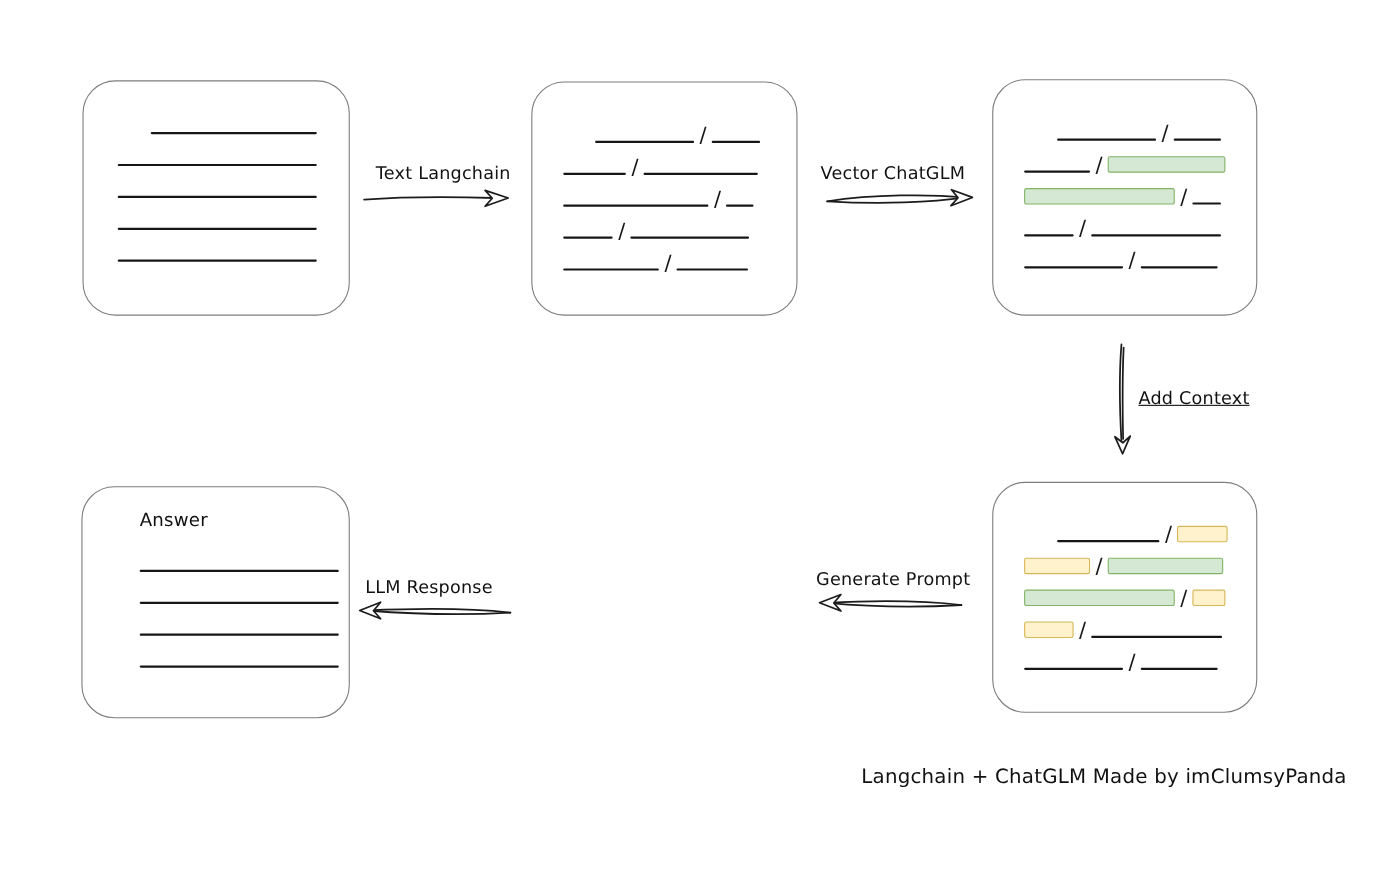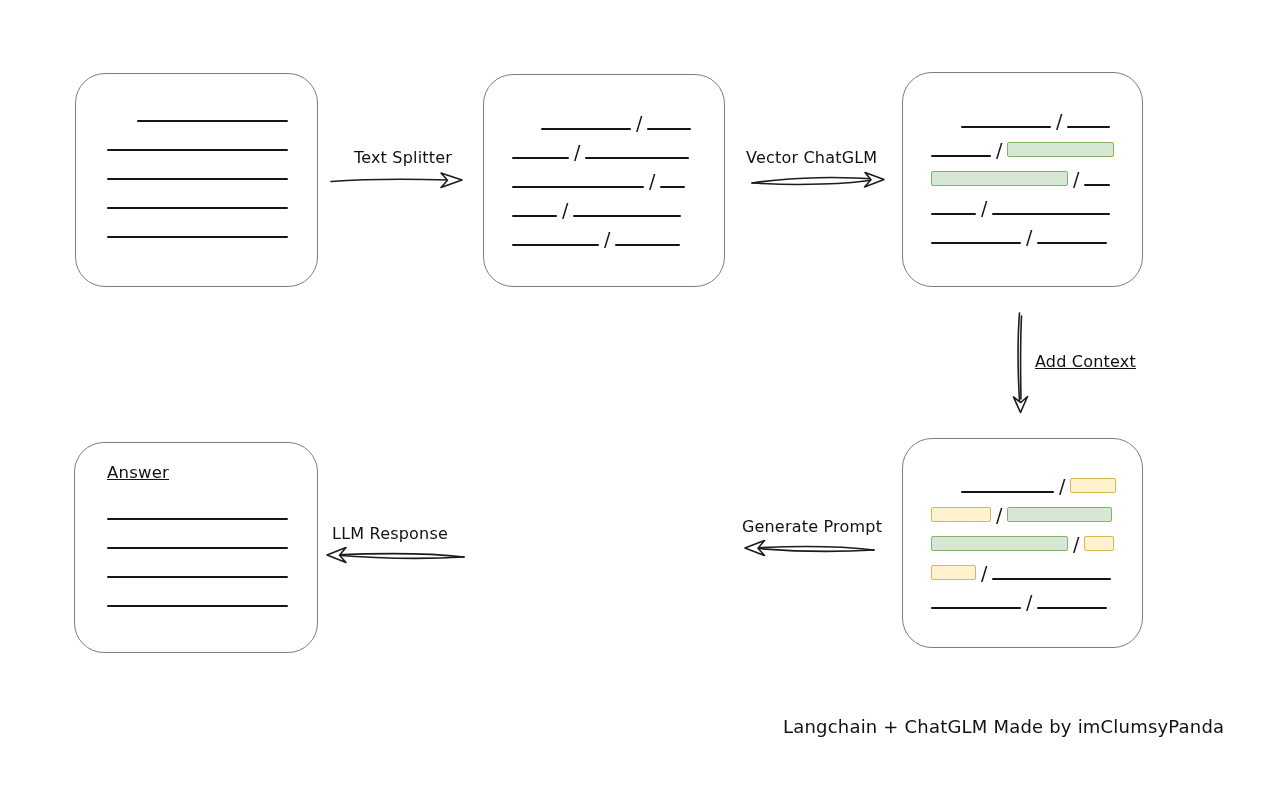--- a/index.html
+++ b/index.html
@@ -71,21 +71,21 @@
     line-height: 18px;
     color: #111;
     letter-spacing: 0.2px;
     white-space: nowrap;
   }
   .arrow-label.centered { text-align: center; }
 
   .caption {
     position: absolute;
     left: 783px;
-    top: 716px;
+    top: 696px;
     font-size: 18px;
     font-weight: 500;
     color: #111;
     letter-spacing: 0.2px;
     white-space: nowrap;
   }
 
   svg.arrow-layer {
     position: absolute;
     left: 0; top: 0;
@@ -101,21 +101,21 @@
     fill: #ffffff;
     stroke-linejoin: round;
   }
 
   
   #doc-node    .rows { padding: 33px 0 0 0; }
   #chunks-node .rows { padding: 40px 0 0 0; }
   #match-node  .rows { padding: 40px 0 0 0; }
   #ctx-node    .rows { padding: 39px 0 0 0; }
 
-  #answer-node { padding: 20px 0 0 32px; text-decoration: underline; }
+  #answer-node { padding: 20px 0 0 52px; }
   #answer-node .rows { margin-top: 22px; }
 
   #prompt-node { padding: 25px 0 0 24px; }
   #prompt-node .bars { display: flex; flex-direction: column; gap: 15px; margin-top: 9px; }
   #prompt-node .question-label { margin-top: 14px; }
   #prompt-node .question-bars { margin-top: 11px; }
 </style>
 </head>
 <body>
 
@@ -270,21 +270,21 @@
       <path d="M874,550 C832,552.5 790,551.5 752,548"></path>
       <path class="head" d="M764.5,540.5 L745,548 L764.5,555.5 L758,548.2 Z"></path>
     </g>
     <g>
       <path d="M464,557 C425,552.5 380,553 334,555"></path>
       <path d="M464,557 C422,559.5 378,558.5 334,555"></path>
       <path class="head" d="M346,547.5 L327,555 L346,562.5 L339.5,555.2 Z"></path>
     </g>
   </svg>
 
-  <div class="arrow-label centered" style="left:338px; top:149px; width:130px;">Text Splitter</div>
+  <div class="arrow-label centered" style="left:338px; top:149px; width:130px;">Text Langchain</div>
   <div class="arrow-label centered" style="left:746px; top:149px; width:130px;">Vector ChatGLM</div>
   <div class="arrow-label" style="left:1035px; top:353px;text-decoration:underline;">Add Context</div>
   <div class="arrow-label centered" style="left:738px; top:518px; width:148px;">Generate Prompt</div>
   <div class="arrow-label centered" style="left:327px; top:525px; width:126px;">LLM Response</div>
 
   <div class="caption">Langchain + ChatGLM Made by imClumsyPanda</div>
 
 </div>
 
 </body></html>

